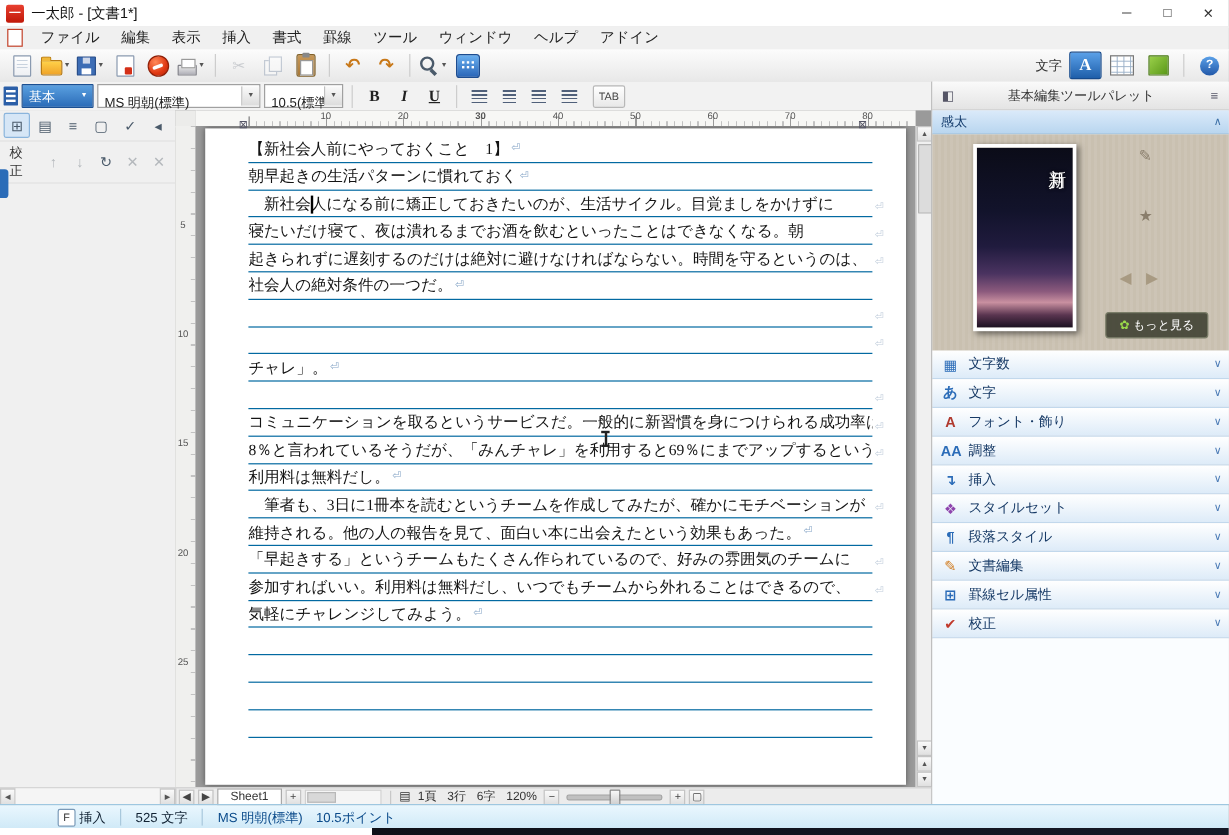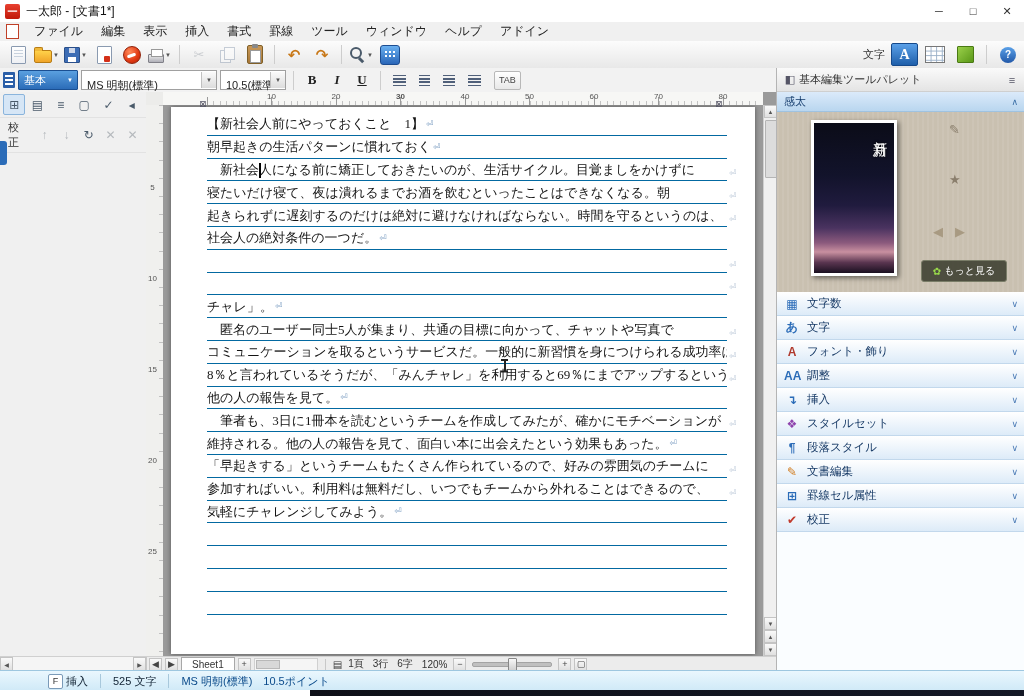--- a/index.html
+++ b/index.html
@@ -144,21 +144,21 @@
   .sb-btn{width:13px;height:13px;display:flex;align-items:center;justify-content:center;font-size:6px;color:#555;
        background:linear-gradient(#fafafa,#e0e0e0);border:1px solid #c4c4c4;box-sizing:border-box}
   .v-scroll .sb-bottom{position:absolute;bottom:0;left:0}
   .sb-thumb{position:absolute;left:1px;top:15px;width:11px;height:56px;background:#dcdcdc;border:1px solid #b4b4b4;border-radius:1px}
 
   
   .palette{position:absolute;left:776px;top:68px;width:248px;height:602px;background:#f0f0f0;border-left:1px solid #b4b4b4;display:flex;flex-direction:column}
   .pal-header{height:23px;background:linear-gradient(#fafafa,#e4e4e4);border-bottom:1px solid #cfcfcf;
        display:flex;align-items:center;padding:0 4px}
   .ph-btn{width:18px;height:18px;display:flex;align-items:center;justify-content:center;font-size:11px;color:#556}
-  .ph-title{flex:1;font-size:11px;color:#333}
+  .ph-title{flex:1;text-align:center;font-size:11px;color:#333}
   .kanta-bar{height:19px;background:linear-gradient(#dbeafa,#b9d6ef);border-bottom:1px solid #9fc2e0;
        display:flex;align-items:center;padding:0 7px;font-size:11px;color:#123a6b}
   .kanta-bar .chev{margin-left:auto;font-size:9px;color:#3a6ea5}
   .kanta-body{height:180px;position:relative;background:#c9c0b0;
        background-image:repeating-linear-gradient(90deg,rgba(255,255,255,.07) 0 2px,transparent 2px 5px)}
   .moon-card{position:absolute;left:34px;top:8px;width:80px;height:150px;border:3px solid #fff;
        box-shadow:2px 2px 5px rgba(0,0,0,.5);
        background:linear-gradient(180deg,#0b0c18 0%,#12132b 35%,#201b3e 55%,#4a3360 70%,#8c5a7d 80%,#c990a0 86%,#5a3550 93%,#1a1020 100%)}
   .moon-title{position:absolute;top:6px;right:5px;writing-mode:vertical-rl;color:#fff;font-size:15px;
        font-family:"Liberation Serif","DejaVu Serif",serif;letter-spacing:3px;text-shadow:0 0 3px #000}
@@ -444,33 +444,32 @@
               <span class="wrap-mark">⏎</span>
             </div>
             <div class="doc-line">
               <span class="wrap-mark">⏎</span>
             </div>
             <div class="doc-line">
               <span class="line-text">チャレ」。</span>
               <span class="ret-mark">⏎</span>
             </div>
             <div class="doc-line">
-              <span class="line-text">　匿名のユーザー同士5人が集まり、共通の目標に向かって、チャットや写真で</span>
               <span class="wrap-mark">⏎</span>
             </div>
             <div class="doc-line">
               <span class="line-text">コミュニケーションを取るというサービスだ。一般的に新習慣を身につけられる成功率は</span>
               <span class="wrap-mark">⏎</span>
             </div>
             <div class="doc-line">
               <span class="line-text">8％と言われているそうだが、「みんチャレ」を利用すると69％にまでアップするという</span>
               <span class="wrap-mark">⏎</span>
             </div>
             <div class="doc-line">
-              <span class="line-text">他の人の報告を見て。</span>
+              <span class="line-text">利用料は無料だし。</span>
               <span class="ret-mark">⏎</span>
             </div>
             <div class="doc-line">
               <span class="line-text">　筆者も、3日に1冊本を読むというチームを作成してみたが、確かにモチベーションが</span>
               <span class="wrap-mark">⏎</span>
             </div>
             <div class="doc-line">
               <span class="line-text">維持される。他の人の報告を見て、面白い本に出会えたという効果もあった。</span>
               <span class="ret-mark">⏎</span>
             </div>

